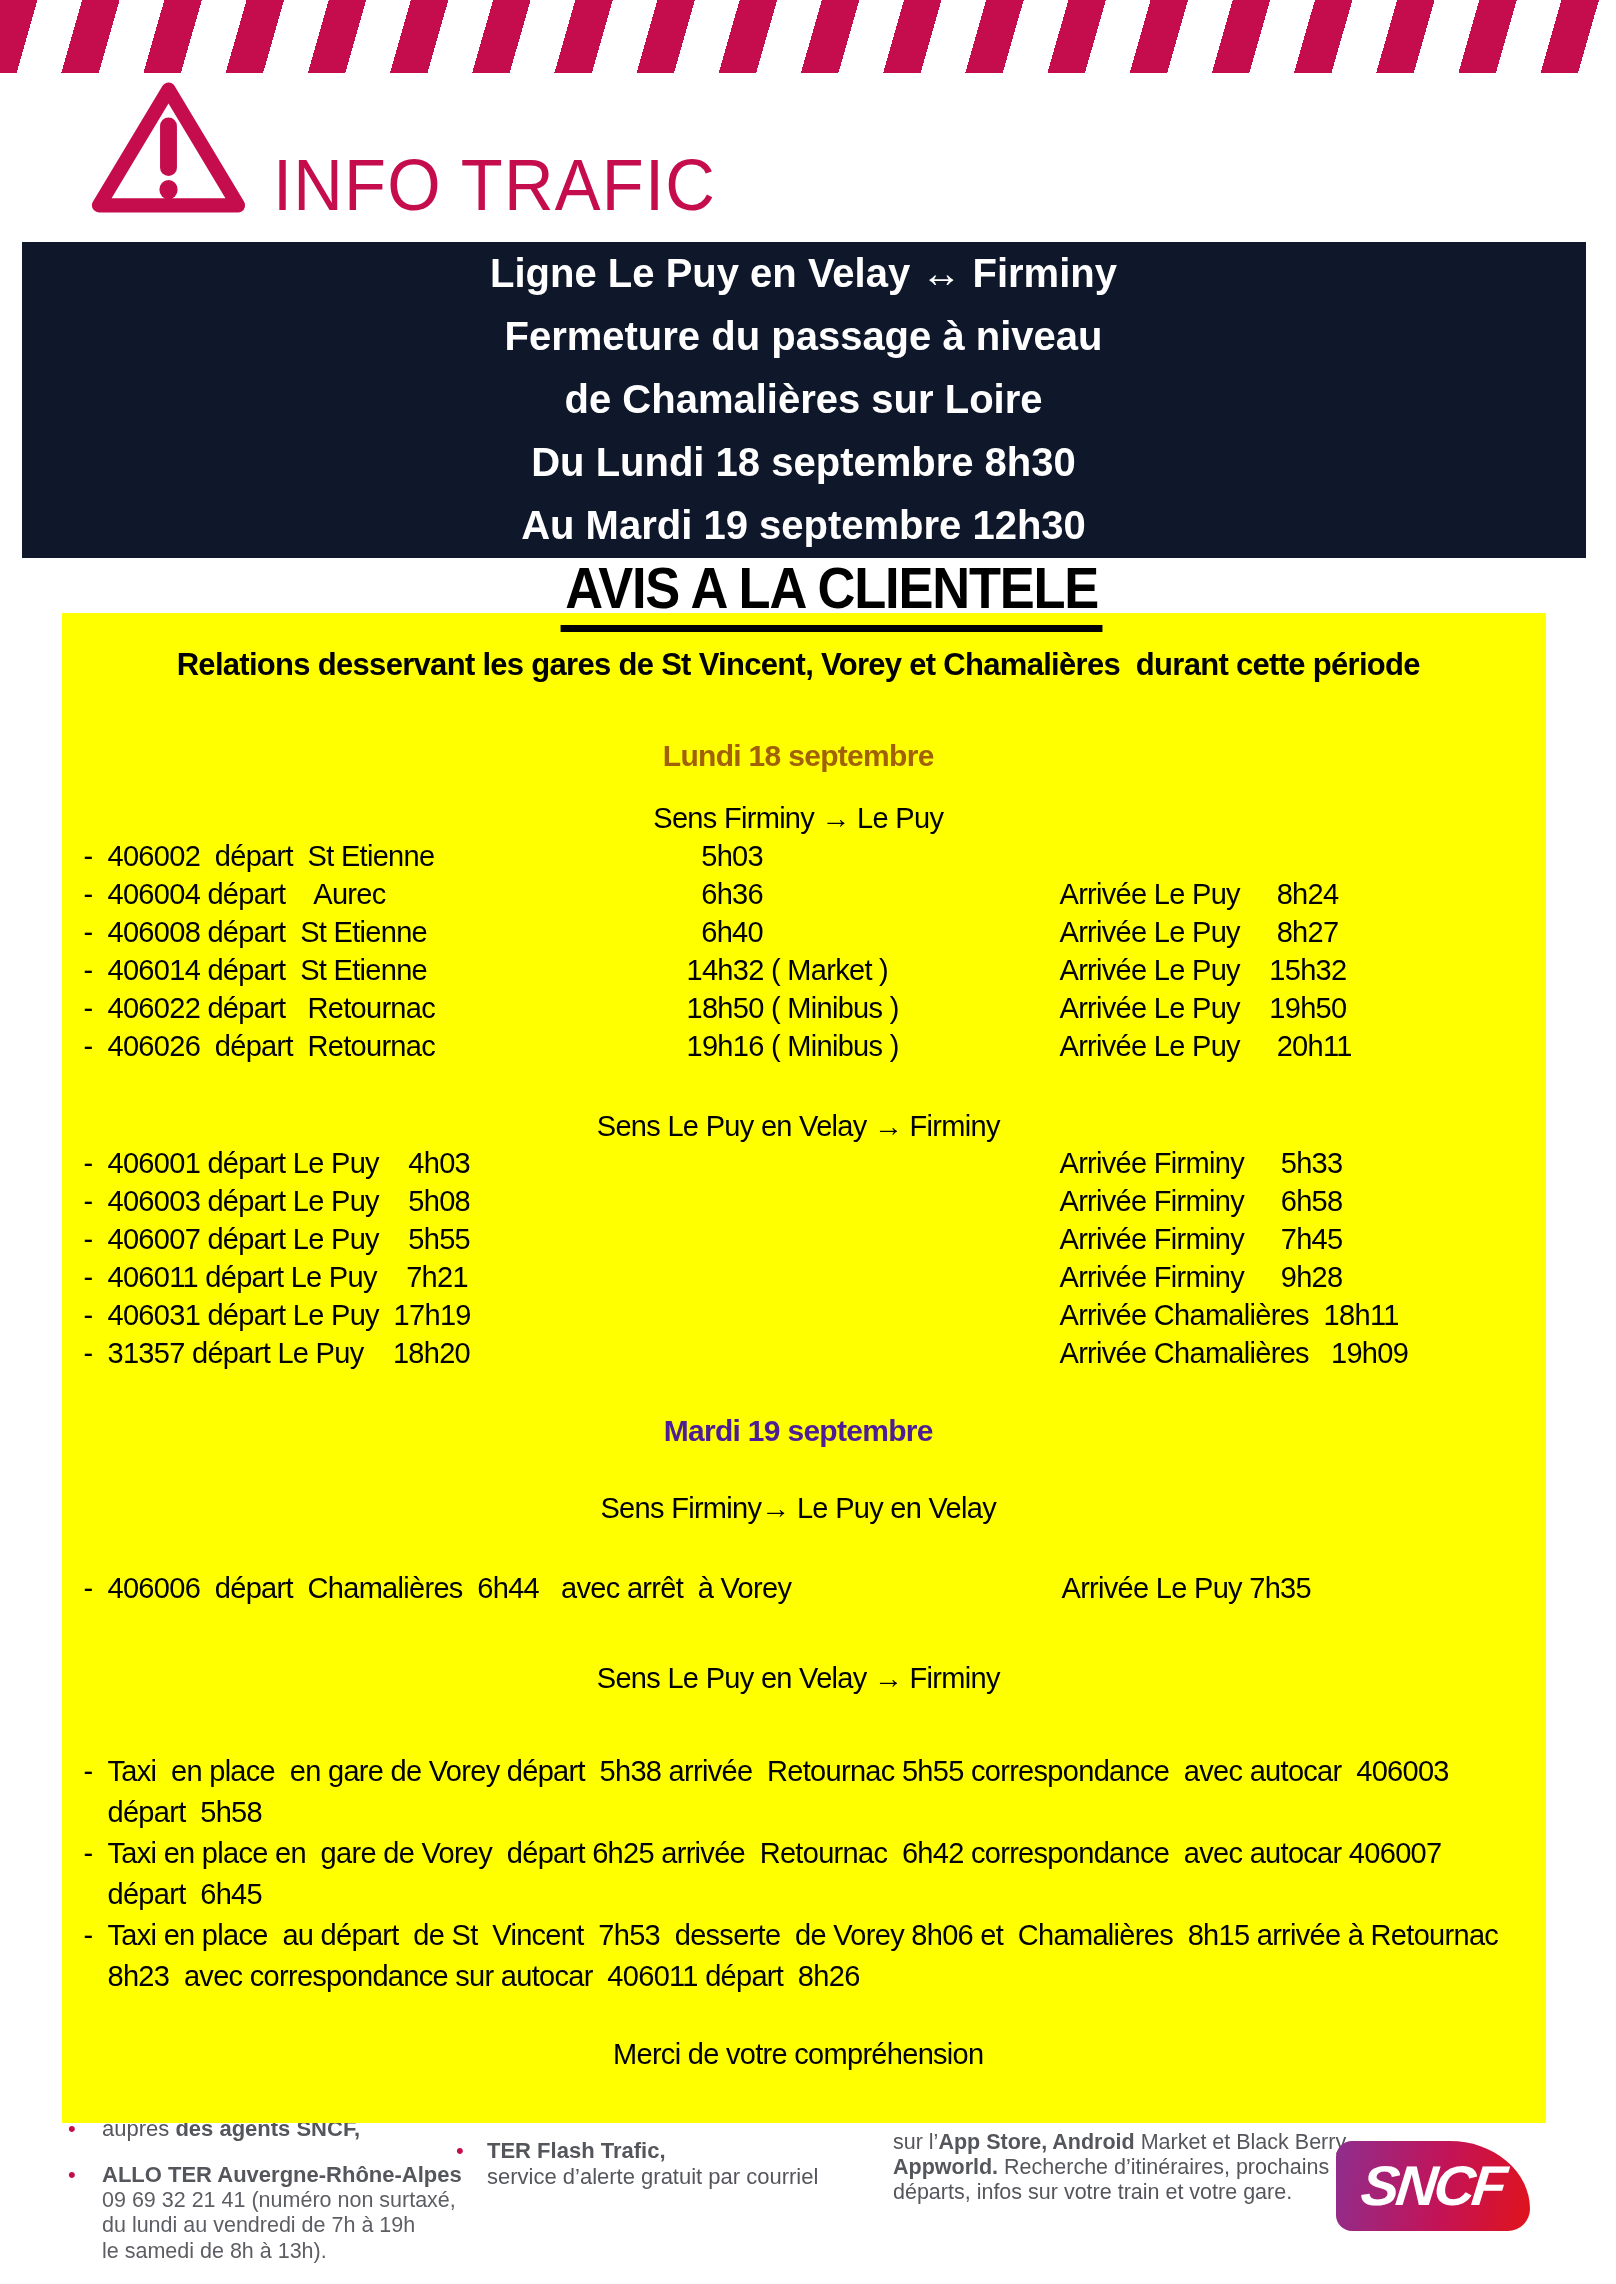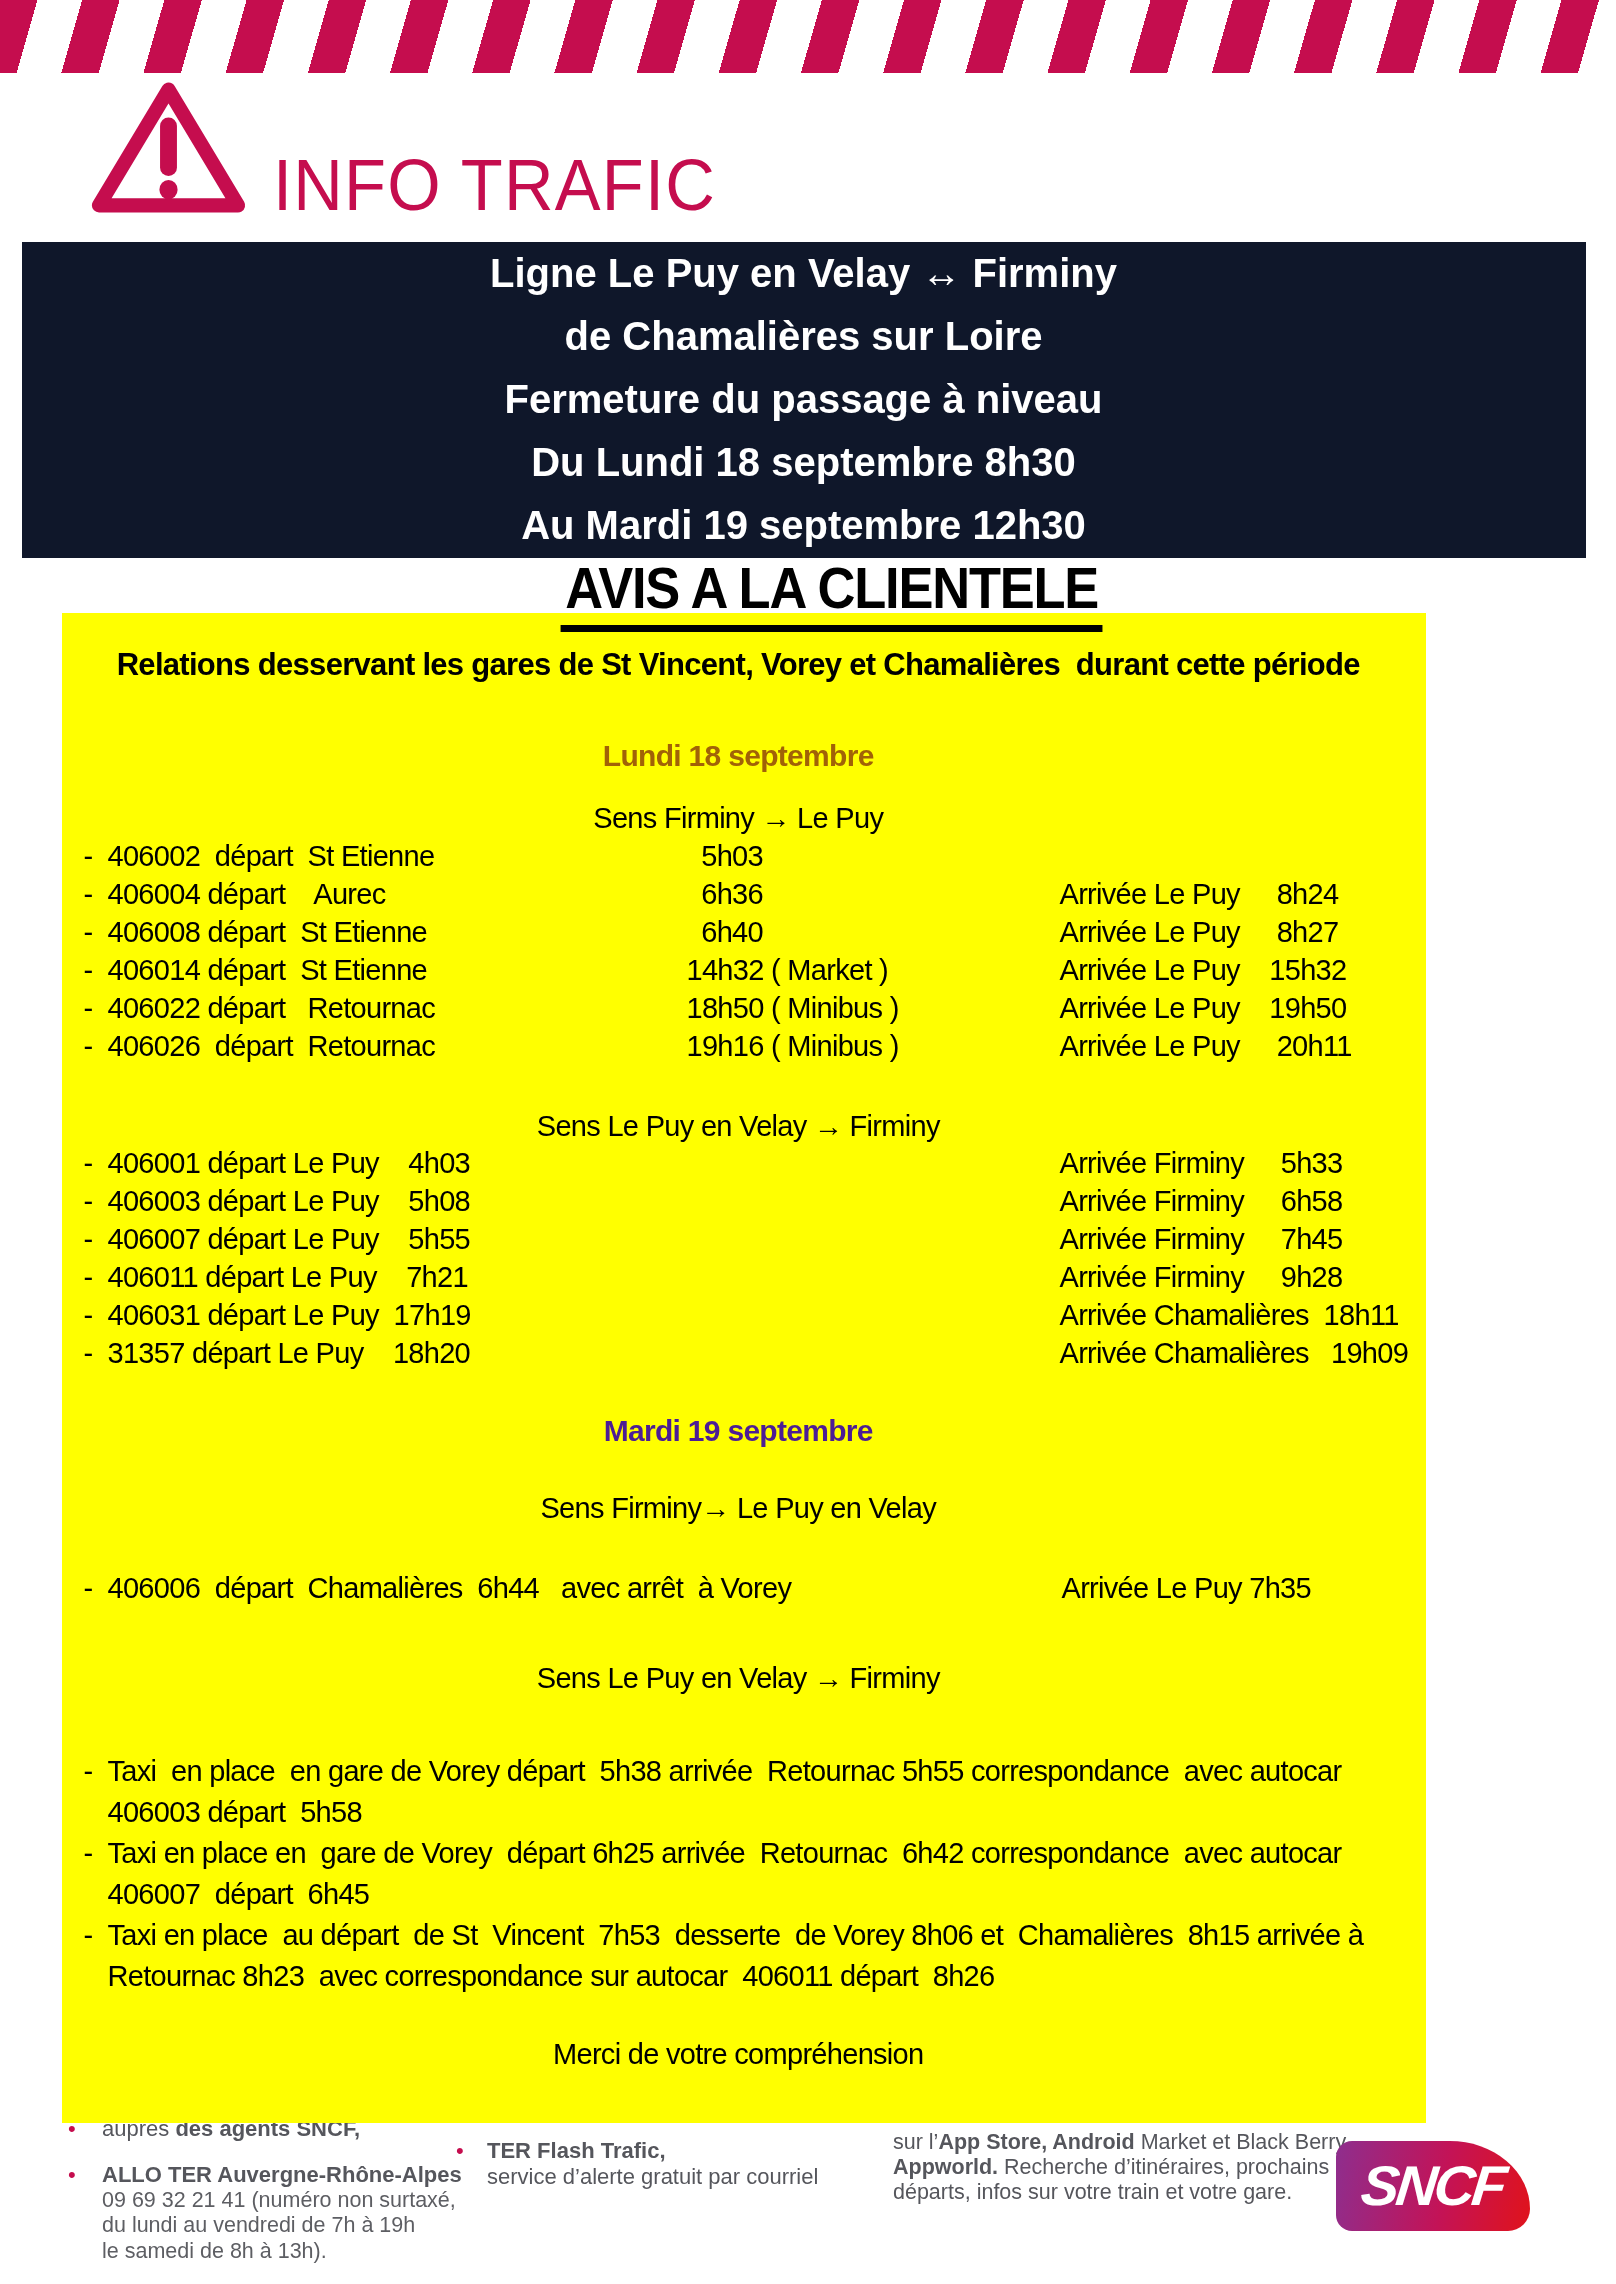--- a/index.html
+++ b/index.html
@@ -32,21 +32,21 @@
   
   .avis-wrap { position:absolute; left:0; top:560px; width:1616px; text-align:center; z-index:3;margin-left:24px; }
   .avis {
     display:inline-block; font-size:57px; font-weight:bold; letter-spacing:-1.3px;
     color:#000; line-height:1; padding:0 5.2px 7.8px 5.2px; border-bottom:7.2px solid #000;
     transform:scaleX(0.92); transform-origin:center;
   }
 
   
   .yellow-box {
-    position:absolute; left:62px; top:613px; width:1364px; height:1510px;
+    position:absolute; left:62px; top:613px; width:1484px; height:1510px;
     background:#FFFF00; z-index:2; box-sizing:border-box;
     padding:0 33px 0 21.5px; color:#000; letter-spacing:-0.7px;
   }
   .intro  { margin-top:35px; text-align:center; font-size:31px; font-weight:bold; line-height:34px; white-space:pre; }
   .day-h  { margin-top:57px; text-align:center; font-size:30px; font-weight:bold; color:#a16207; line-height:33px; }
   .day-h2 { margin-top:42px; text-align:center; font-size:30px; font-weight:bold; color:#4c1d95; line-height:33px; }
   .sens   { margin-top:31px; text-align:center; font-size:29px; line-height:31px; white-space:pre; }
   .sens-b { margin-top:56px; text-align:center; font-size:29px; line-height:31px; white-space:pre; }
   .rows { margin-top:2.6px; }
   .row {
@@ -94,22 +94,22 @@
 
   <svg class="tri" width="163" height="139" viewBox="0 0 125 107">
     <path d="M62.5 9 L116 98 L9 98 Z" fill="none" stroke="#C50D4E" stroke-width="11" stroke-linejoin="round"></path>
     <line x1="62.5" y1="37" x2="62.5" y2="69" stroke="#C50D4E" stroke-width="13" stroke-linecap="round"></line>
     <ellipse cx="62.5" cy="86" rx="7" ry="7.5" fill="#C50D4E"></ellipse>
   </svg>
   <div class="app-title">INFO TRAFIC</div>
 
   <div class="banner">
     <div class="bl">Ligne Le Puy en Velay ↔ Firminy</div>
+    <div class="bl">Fermeture du passage à niveau</div>
     <div class="bl">de Chamalières sur Loire</div>
-    <div class="bl">Fermeture du passage à niveau</div>
     <div class="bl">Du Lundi 18 septembre 8h30</div>
     <div class="bl">Au Mardi 19 septembre 12h30</div>
   </div>
 
   <div class="avis-wrap">
     <span class="avis">AVIS A LA CLIENTELE</span>
   </div>
 
   <div class="yellow-box">
     <div class="intro">Relations desservant les gares de St Vincent, Vorey et Chamalières  durant cette période</div>

